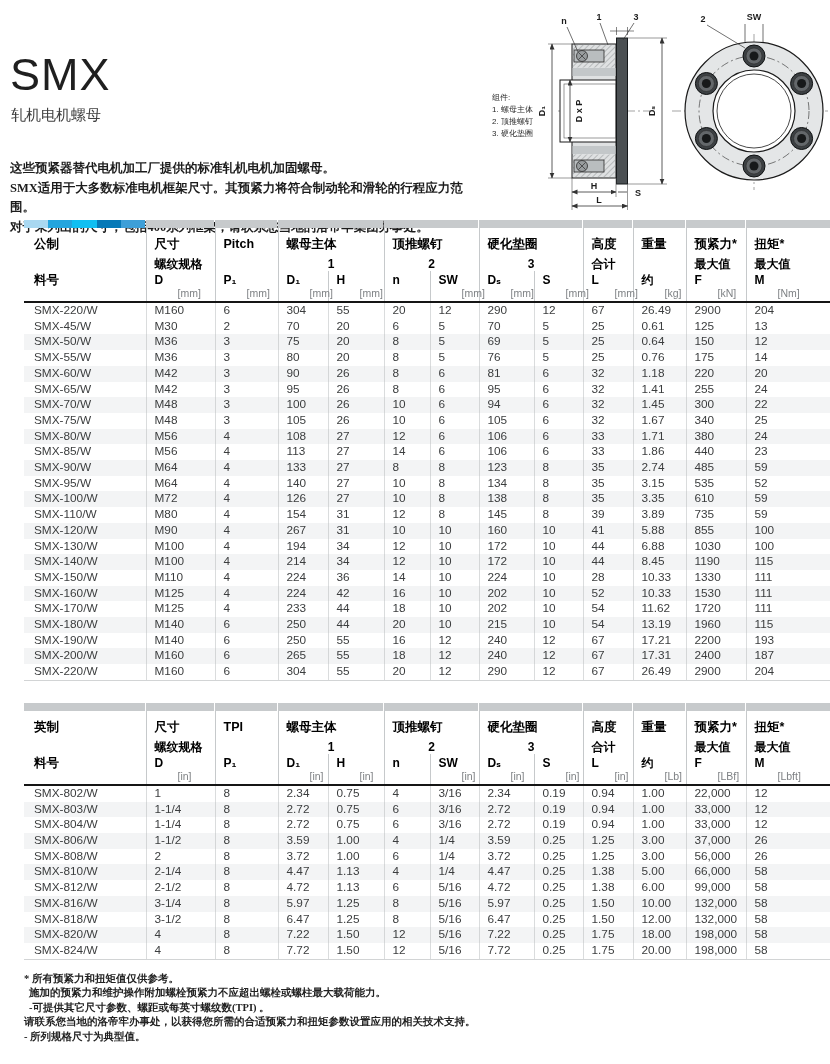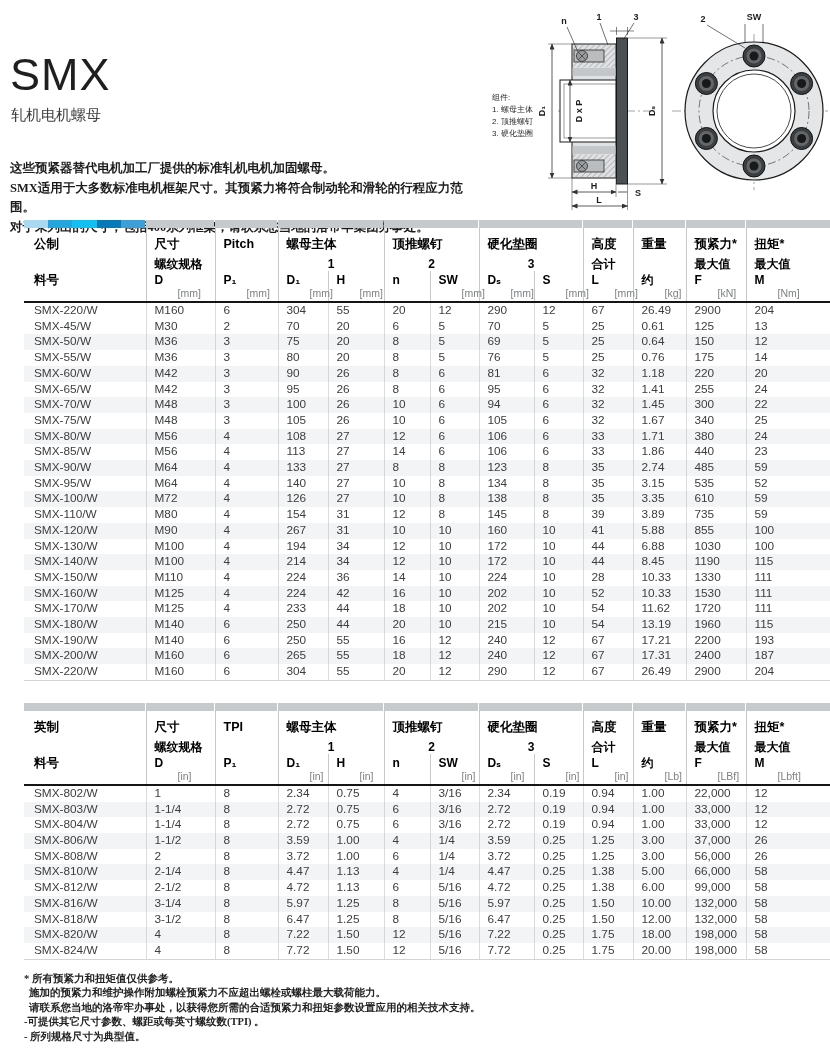--- a/index.html
+++ b/index.html
@@ -950,18 +950,18 @@
               <td class="bl">198,000</td>
               <td class="bl">58</td>
             </tr>
           </tbody>
         </table>
     </section>
 
     <div class="footnotes">
         <div class="fn-line">* 所有预紧力和扭矩值仅供参考。</div>
         <div class="fn-line">施加的预紧力和维护操作附加螺栓预紧力不应超出螺栓或螺柱最大载荷能力。</div>
+        <div class="fn-line">-可提供其它尺寸参数、螺距或每英寸螺纹数(TPI) 。</div>
         <div class="fn-line">请联系您当地的洛帝牢办事处，以获得您所需的合适预紧力和扭矩参数设置应用的相关技术支持。</div>
-        <div class="fn-line">-可提供其它尺寸参数、螺距或每英寸螺纹数(TPI) 。</div>
         <div class="fn-line">- 所列规格尺寸为典型值。</div>
       </div>
   </div>
 </div>
 
 </body></html>

